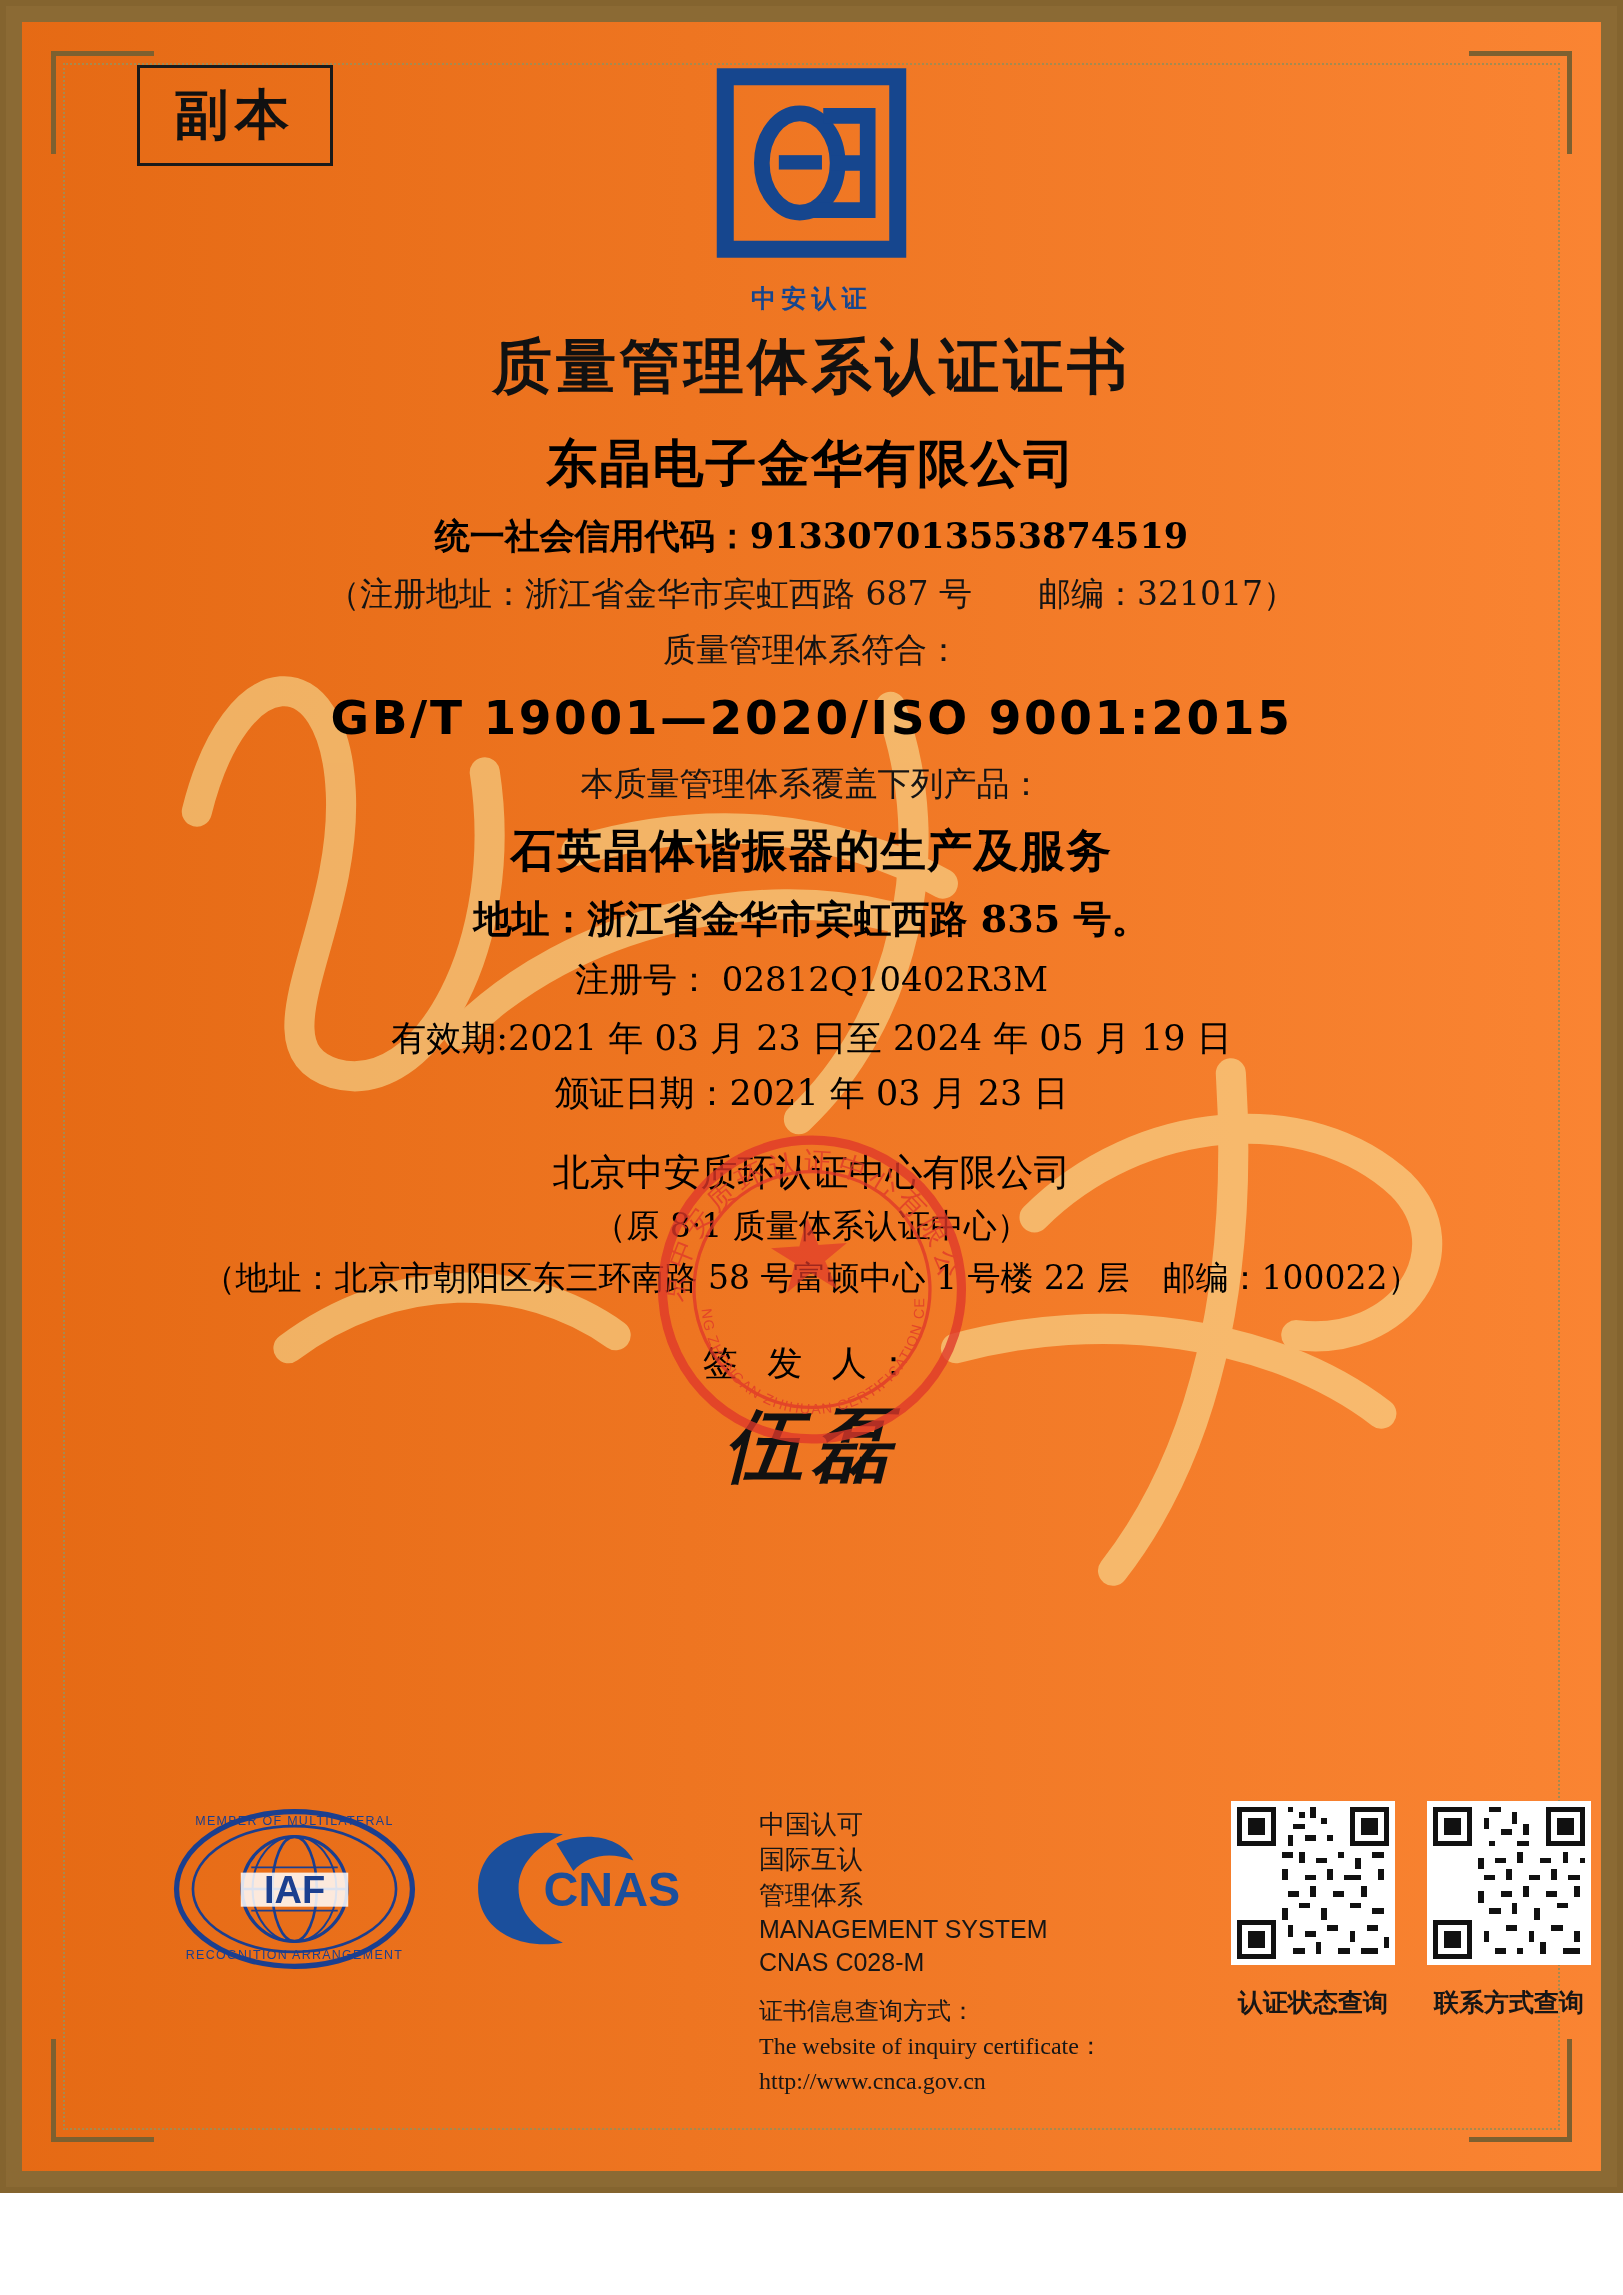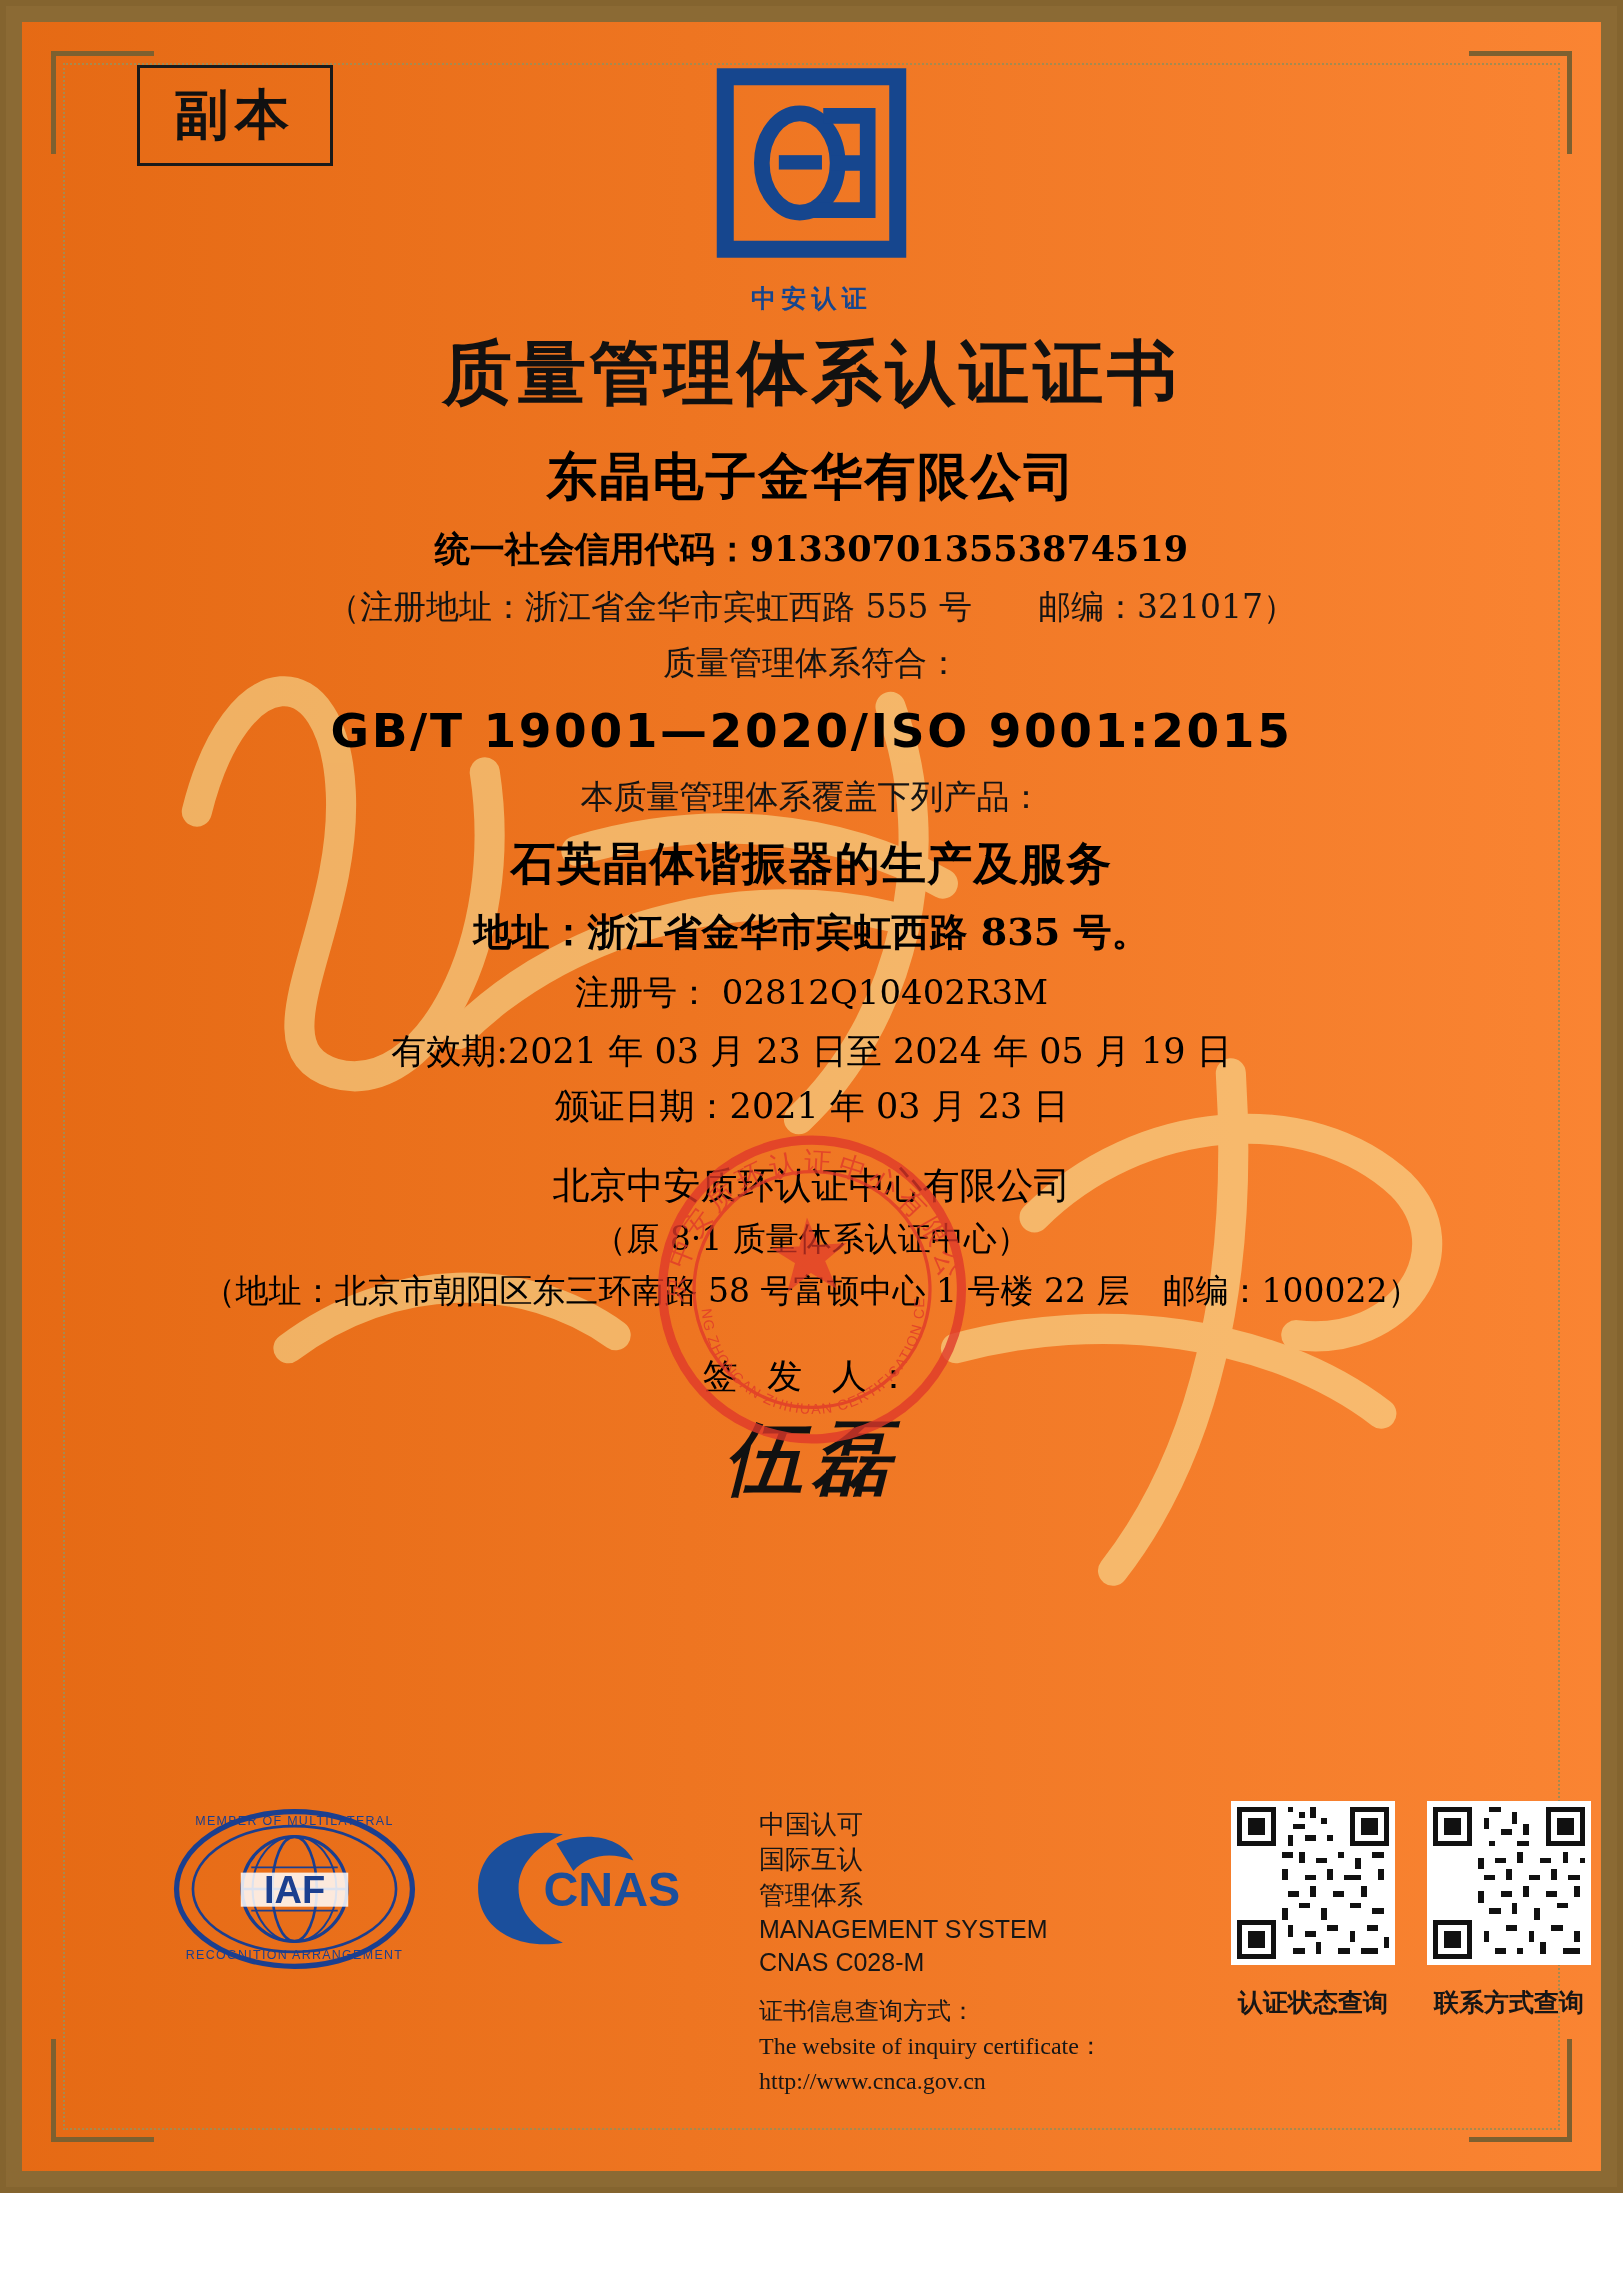--- a/index.html
+++ b/index.html
@@ -113,21 +113,21 @@
 
   .body-block {
     position: absolute;
     left: 0;
     top: 327px;
     width: 1623px;
     text-align: center;
   }
 
   .title {
-    font-size: 70px;
+    font-size: 60px;
     font-weight: bold;
     letter-spacing: 3.9px;
     font-family: "DejaVu Serif", serif;
     margin-bottom: 22px;
     color: #111;
   }
   .line {
     font-size: 37px;
     margin: 10.5px 0;
     font-family: "DejaVu Serif", serif;
@@ -313,21 +313,21 @@
       <path d="M168,78 L236,78 L236,150 L180,150 M236,150 L236,222 L150,222" fill="none" stroke="#16468e" stroke-width="24"></path>
       <rect x="100" y="138" width="66" height="22" fill="#16468e"></rect>
     </svg>
     <div class="logo-caption">中安认证</div>
   </div>
 
   <div class="body-block">
     <div class="title">质量管理体系认证证书</div>
     <div class="company">东晶电子金华有限公司</div>
     <div class="credit-code">统一社会信用代码：913307013553874519</div>
-    <div class="line sm">（注册地址：浙江省金华市宾虹西路 555 号　　邮编：321017）</div>
+    <div class="line sm">（注册地址：浙江省金华市宾虹西路 687 号　　邮编：321017）</div>
     <div class="line sm">质量管理体系符合：</div>
     <div class="standard">GB/T 19001—2020/ISO 9001:2015</div>
     <div class="line sm">本质量管理体系覆盖下列产品：</div>
     <div class="scope">石英晶体谐振器的生产及服务</div>
     <div class="addr">地址：浙江省金华市宾虹西路 835 号。</div>
     <div class="regno">注册号： 02812Q10402R3M</div>
     <div class="dates">有效期:2021 年 03 月 23 日至 2024 年 05 月 19 日</div>
     <div class="dates">颁证日期：2021 年 03 月 23 日</div>
 
     <div class="issuer-block">

